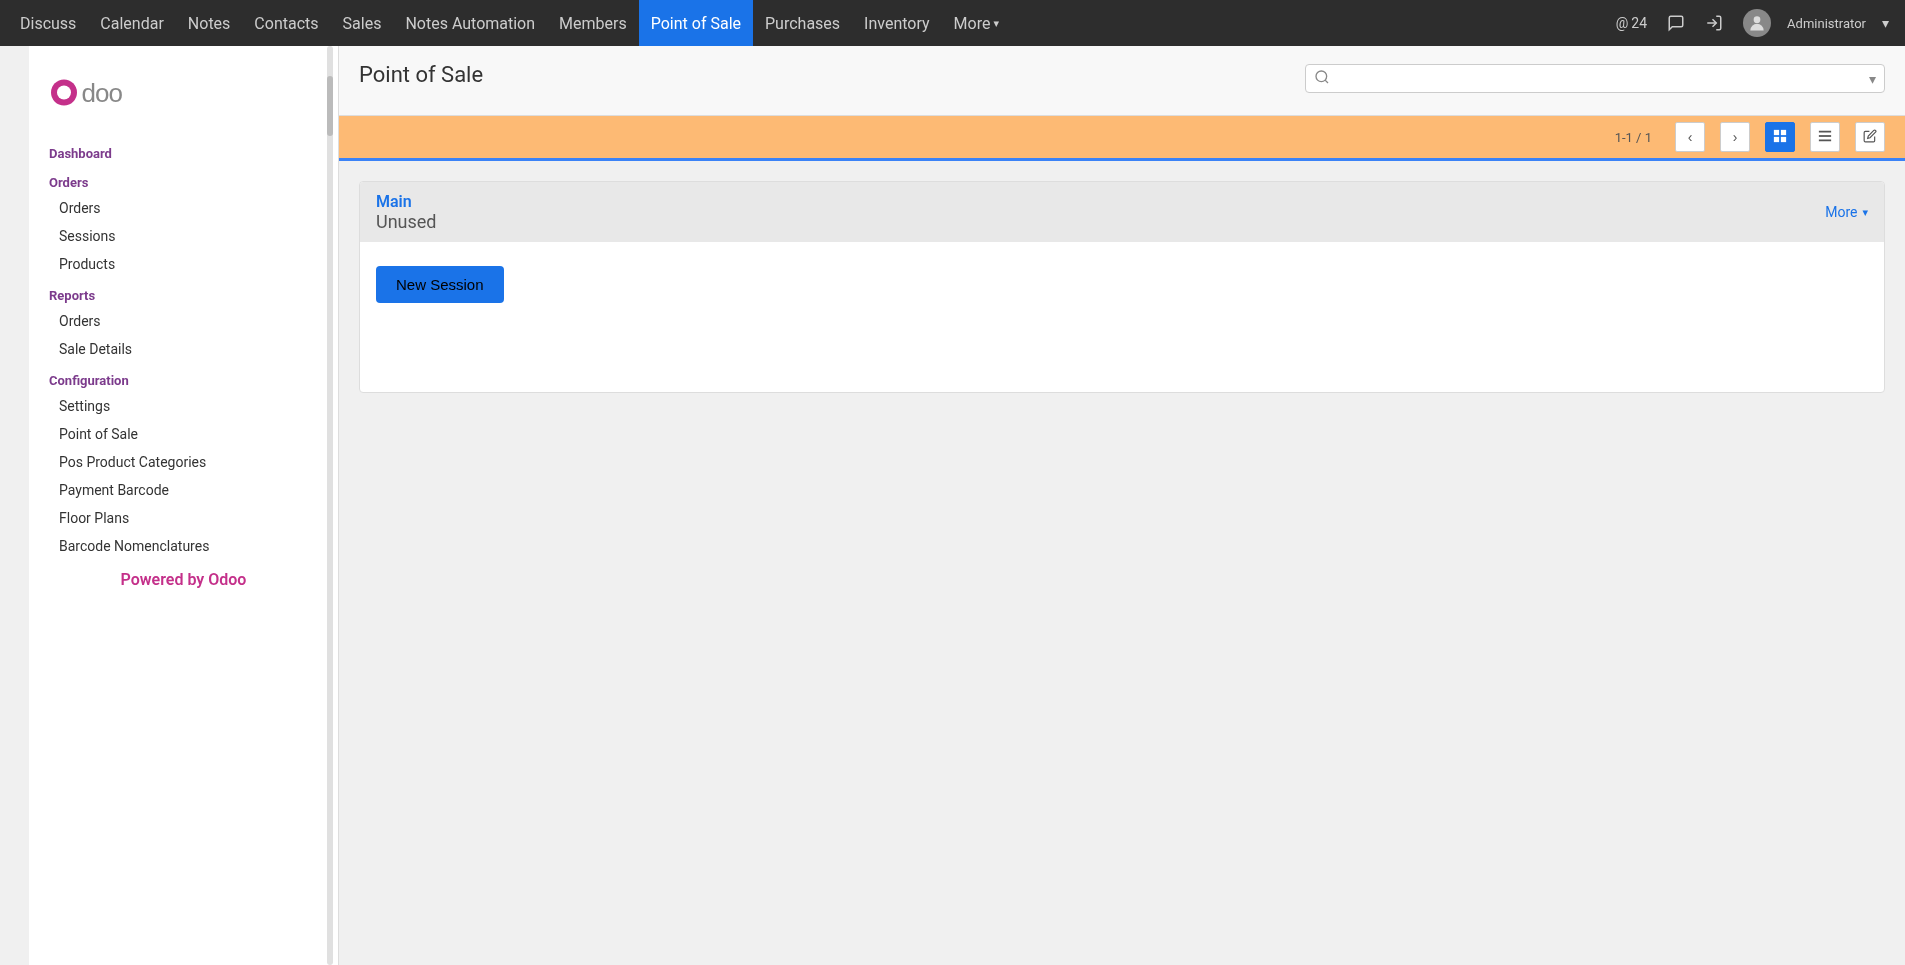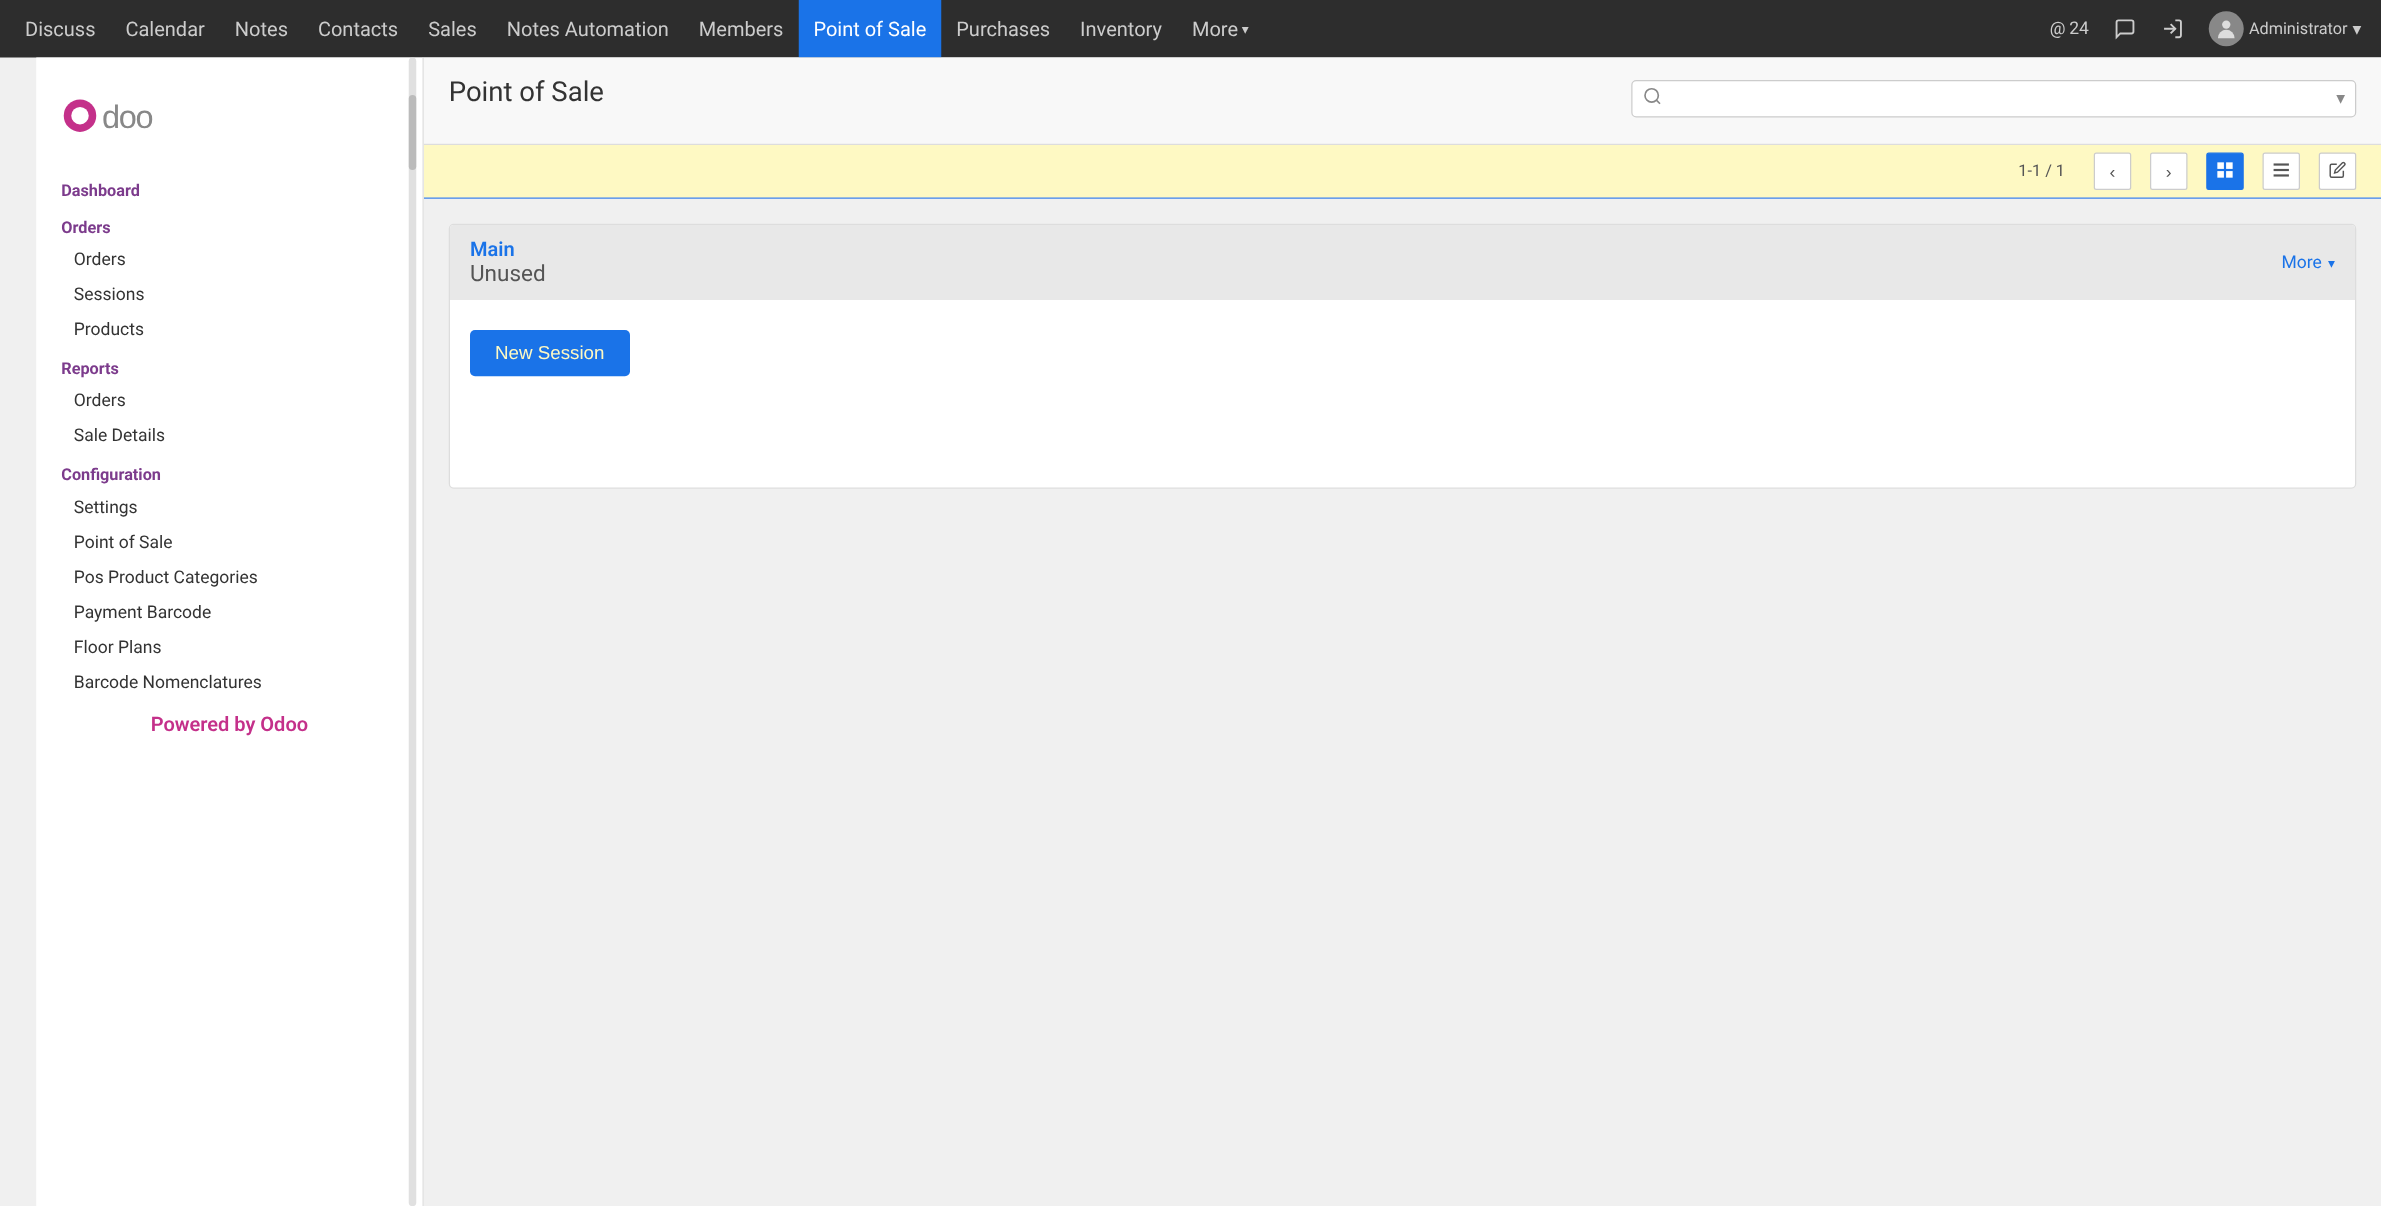--- a/index.html
+++ b/index.html
@@ -174,22 +174,22 @@
       background: transparent;
     }
     .search-icon { color: #888; margin-right: 6px; }
 
     
     .toolbar {
       display: flex;
       align-items: center;
       justify-content: flex-end;
       padding: 6px 20px;
-      background: #fef9c3;
-      border-bottom: 1px solid #3b82f6;
+      background: #fdba74;
+      border-bottom: 3px solid #3b82f6;
       gap: 15px;
     }
     .toolbar-pagination {
       font-size: 13px;
       color: #555;
       margin-right: 8px;
     }
     .toolbar-btn {
       width: 30px;
       height: 30px;
@@ -241,21 +241,21 @@
       display: flex;
       align-items: center;
       gap: 2px;
     }
     .pos-card-body {
       padding: 24px 16px;
       min-height: 150px;
     }
     .new-session-btn {
       background: #1a73e8;
-      color: #fef9c3;
+      color: #000000;
       border: none;
       border-radius: 4px;
       padding: 10px 20px;
       font-size: 15px;
       cursor: pointer;
       font-weight: 500;
     }
 
     
     .dropdown-arrow::after {
@@ -290,21 +290,21 @@
           <path d="M21 15a2 2 0 0 1-2 2H7l-4 4V5a2 2 0 0 1 2-2h14a2 2 0 0 1 2 2z"></path>
         </svg>
     </div>
     <div class="icon-btn">
       <svg width="18" height="18" viewBox="0 0 24 24" fill="none" stroke="#ccc" stroke-width="2">
           <path d="M15 3h4a2 2 0 0 1 2 2v14a2 2 0 0 1-2 2h-4"></path>
           <polyline points="10 17 15 12 10 7"></polyline>
           <line x1="15" y1="12" x2="3" y2="12"></line>
         </svg>
     </div>
-    <div class="icon-btn" style="display:flex;align-items:center;gap:4px;">
+    <div class="icon-btn" style="display:flex;align-items:center;gap:16px;">
       <div class="avatar-circle">
         <svg width="20" height="20" viewBox="0 0 24 24" fill="#ddd">
             <circle cx="12" cy="8" r="4"></circle>
             <path d="M20 21a8 8 0 10-16 0"></path>
           </svg>
       </div>
       <span style="color:#ccc;font-size:13px;">Administrator</span>
       <span style="color:#ccc;">▾</span>
     </div>
   </div>

